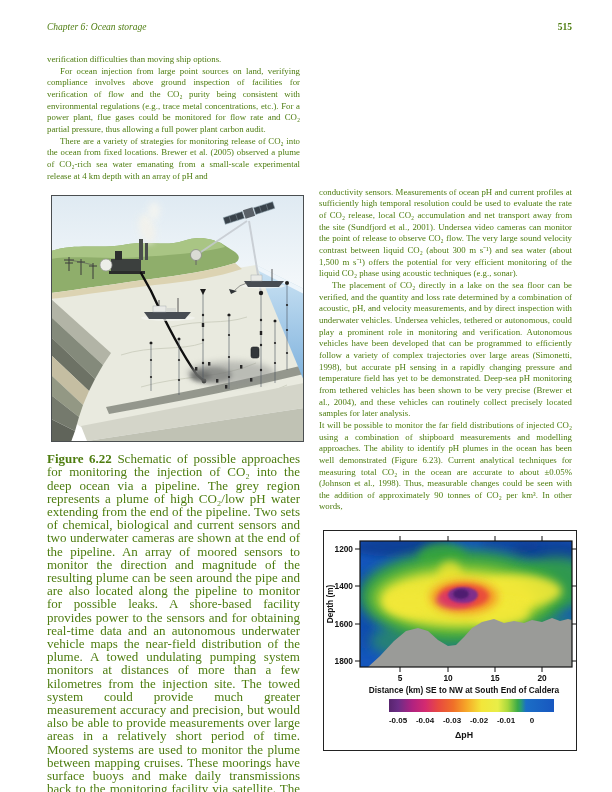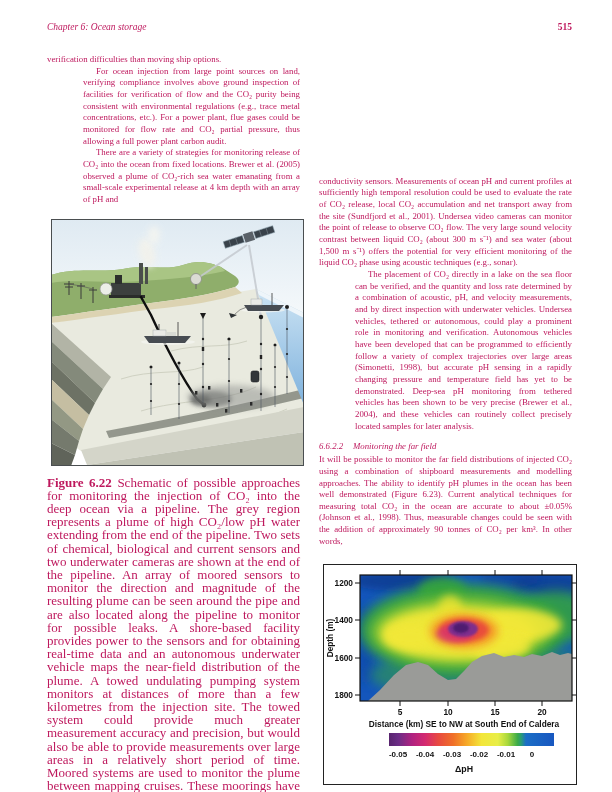--- a/index.html
+++ b/index.html
@@ -1,26 +1,26 @@
 <!DOCTYPE html>
 <html><head>
 <meta charset="utf-8">
 <style>
   html,body{margin:0;padding:0;background:#888;}
   .page{width:612px;height:792px;background:#ffffff;position:relative;margin:0 auto;
-        font-family:"Liberation Serif", serif;color:#be185d;overflow:hidden;}
+        font-family:"Liberation Serif", serif;color:#4d7c0f;overflow:hidden;}
   .header{position:absolute;top:22px;left:47px;width:525px;display:flex;
           justify-content:space-between;font-size:9.5px;}
   .h-left{font-style:italic;}
   .h-right{font-weight:bold;}
   .cols{position:absolute;top:54px;left:47px;width:525px;display:flex;gap:19px;align-items:center;}
   .col{width:253px;}
   p.body{font-size:8.8px;line-height:11.65px;text-align:justify;margin:0;
          -webkit-hyphens:auto;hyphens:auto;}
-  p.indent{text-indent:13px;margin-left:36px;}
+  p.indent{text-indent:13px;}
   .subhead{font-size:8.8px;font-style:italic;font-weight:normal;margin:9px 0 3px 0;}
   .subhead .num{display:inline-block;width:34px;}
   figure{margin:4px;line-height:0;}
   .fig622{margin-top:13px;}
   .fig623{margin-top:17px;}
   p.caption{font-size:13px;line-height:13.2px;text-align:justify;margin:10px 0 0 0;}
   .cap-label{font-weight:bold;}
   svg text{font-family:"Liberation Sans", sans-serif;}
 </style>
 </head>
@@ -210,21 +210,20 @@
           <rect x="0.5" y="0.5" width="252" height="246" fill="none" stroke="#4a4e50" stroke-width="1"></rect>
         </svg>
       </figure>
 
       <p class="caption"><span class="cap-label">Figure 6.22</span> <span>Schematic of possible approaches for monitoring the injection of CO₂ into the deep ocean via a pipeline. The grey region represents a plume of high CO₂/low pH water extending from the end of the pipeline. Two sets of chemical, biological and current sensors and two underwater cameras are shown at the end of the pipeline. An array of moored sensors to monitor the direction and magnitude of the resulting plume can be seen around the pipe and are also located along the pipeline to monitor for possible leaks. A shore-based facility provides power to the sensors and for obtaining real-time data and an autonomous underwater vehicle maps the near-field distribution of the plume. A towed undulating pumping system monitors at distances of more than a few kilometres from the injection site. The towed system could provide much greater measurement accuracy and precision, but would also be able to provide measurements over large areas in a relatively short period of time. Moored systems are used to monitor the plume between mapping cruises. These moorings have surface buoys and make daily transmissions back to the monitoring facility via satellite. The very far-field distributions are monitored with hydrographic section cruises conducted every 2–5 years using standard discrete sampling approaches. These approaches provide the accuracy and precision required to detect the small CO₂ signals that add to background variations.</span></p>
     </div>
 
     <div class="col">
       <p class="body">conductivity sensors. Measurements of ocean pH and current profiles at sufficiently high temporal resolution could be used to evaluate the rate of CO₂ release, local CO₂ accumulation and net transport away from the site (Sundfjord et al., 2001). Undersea video cameras can monitor the point of release to observe CO₂ flow. The very large sound velocity contrast between liquid CO₂ (about 300 m s⁻¹) and sea water (about 1,500 m s⁻¹) offers the potential for very efficient monitoring of the liquid CO₂ phase using acoustic techniques (e.g., sonar).</p>
       <p class="body indent">The placement of CO₂ directly in a lake on the sea floor can be verified, and the quantity and loss rate determined by a combination of acoustic, pH, and velocity measurements, and by direct inspection with underwater vehicles. Undersea vehicles, tethered or autonomous, could play a prominent role in monitoring and verification. Autonomous vehicles have been developed that can be programmed to efficiently follow a variety of complex trajectories over large areas (Simonetti, 1998), but accurate pH sensing in a rapidly changing pressure and temperature field has yet to be demonstrated. Deep-sea pH monitoring from tethered vehicles has been shown to be very precise (Brewer et al., 2004), and these vehicles can routinely collect precisely located samples for later analysis.</p>
-      <h3 class="subhead"><span class="num">6.6.2.2</span><span>Monitoring the far field</span></h3>
       <p class="body">It will be possible to monitor the far field distributions of injected CO₂ using a combination of shipboard measurements and modelling approaches. The ability to identify pH plumes in the ocean has been well demonstrated (Figure 6.23). Current analytical techniques for measuring total CO₂ in the ocean are accurate to about ±0.05% (Johnson et al., 1998). Thus, measurable changes could be seen with the addition of approximately 90 tonnes of CO₂ per km³. In other words,</p>
 
       <figure class="fig623">
         <svg width="254" height="221" viewBox="0 0 254 221">
           <defs>
             <clipPath id="plotClip">
                 <rect x="37" y="11" width="212" height="126"></rect>
               </clipPath>
             <filter id="hb1" x="-50%" y="-50%" width="200%" height="200%">
                 <feGaussianBlur stdDeviation="1.2"></feGaussianBlur>

